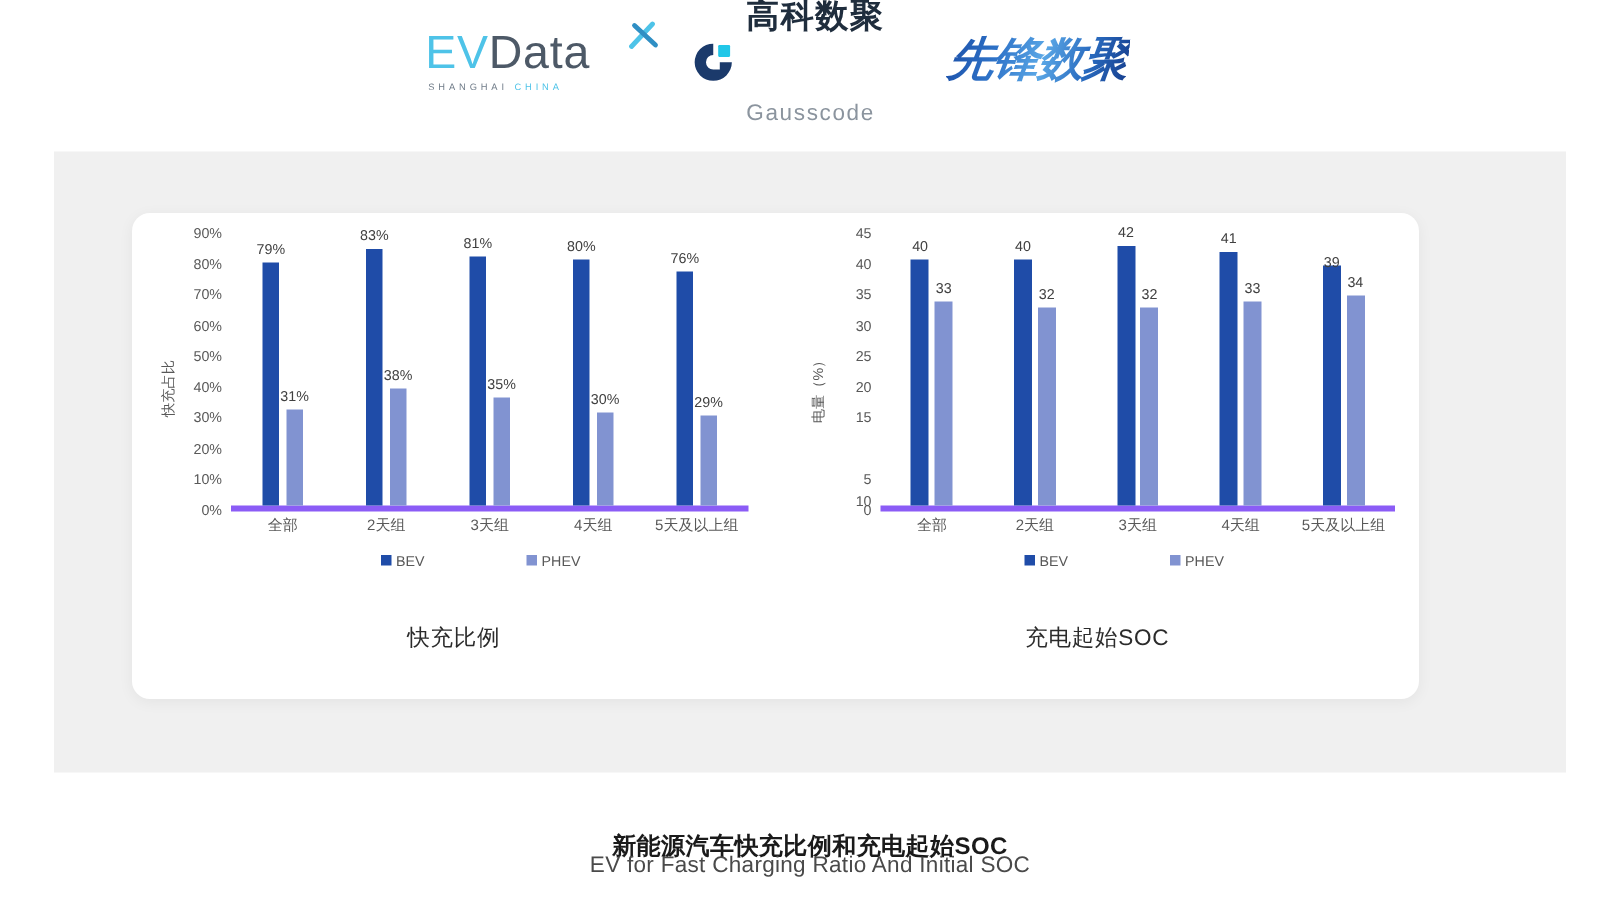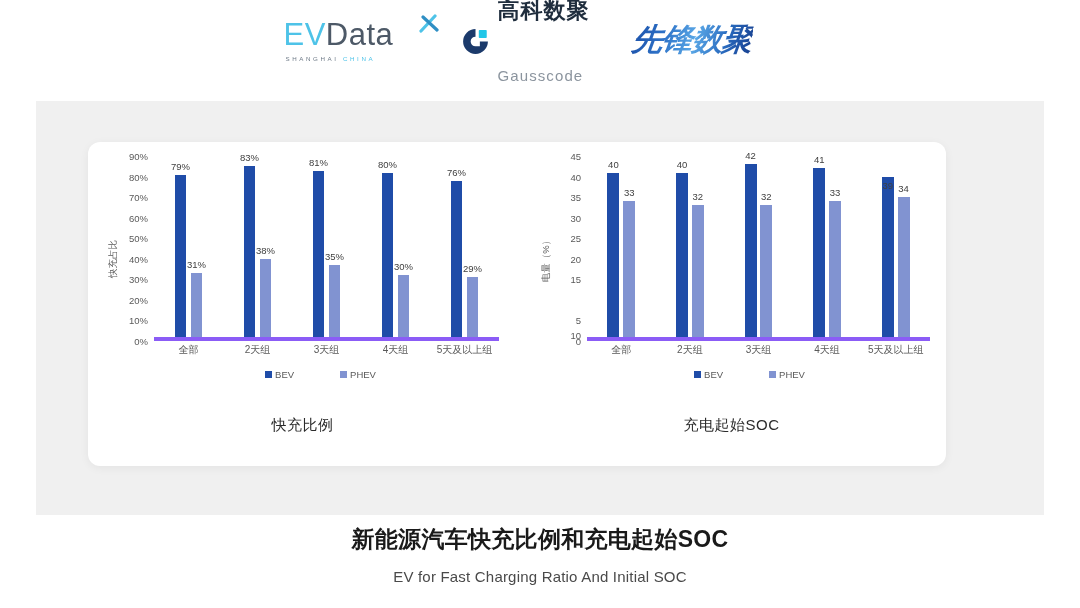--- a/index.html
+++ b/index.html
@@ -205,21 +205,21 @@
     text-align: center;
   }
 
   .legend {
     position: absolute;
     width: 100%;
     text-align: center;
     font-size: 9.5px;
     color: #595959;
   }
-  .legend-item { display: inline-block; margin: 0 5px; white-space: nowrap; padding-left: 36px; }
+  .legend-item { display: inline-block; margin: 0 16px; white-space: nowrap; padding-left: 36px; }
   .legend-swatch {
     display: inline-block;
     width: 7px; height: 7px;
     margin-right: 3px;
     vertical-align: baseline;
     position: relative;
     top: 0px;
   }
 
   .chart-caption {
@@ -228,24 +228,24 @@
     width: 100%;
     text-align: center;
     font-size: 15px;
     color: #2b2b2b;
     letter-spacing: 0.5px;
   }
 
   
   .bottom-title {
     position: absolute;
-    left: 0; top: 524px;
+    left: 0; top: 554px;
     width: 1080px;
     text-align: center;
-    font-size: 23px;
+    font-size: 16px;
     font-weight: 700;
     color: #1a1a1a;
     letter-spacing: 0.3px;
   }
   .bottom-subtitle {
     position: absolute;
     left: 0; top: 568px;
     width: 1080px;
     text-align: center;
     font-size: 15px;
@@ -390,21 +390,21 @@
               </div>
               <div class="group" style="left: 60%; width: 20%;">
                 <div class="bar bev" style="left: 29.75%; width: 17.5%; height: 168.556px; background: rgb(31, 76, 168);"></div>
                 <div class="bar-label" style="left: 38.5%; bottom: 171.556px;">41</div>
                 <div class="bar phev" style="left: 52.75%; width: 17.5%; height: 135.667px; background: rgb(129, 147, 209);"></div>
                 <div class="bar-label" style="left: 61.5%; bottom: 138.667px;">33</div>
                 <div class="x-label" style="left: 50%; top: 191px;">4天组</div>
               </div>
               <div class="group" style="left: 80%; width: 20%;">
                 <div class="bar bev" style="left: 29.75%; width: 17.5%; height: 160.333px; background: rgb(31, 76, 168);"></div>
-                <div class="bar-label" style="left: 38.5%; bottom: 146px;">39</div>
+                <div class="bar-label" style="left: 38.5%; bottom: 156px;">39</div>
                 <div class="bar phev" style="left: 52.75%; width: 17.5%; height: 139.778px; background: rgb(129, 147, 209);"></div>
                 <div class="bar-label" style="left: 61.5%; bottom: 142.778px;">34</div>
                 <div class="x-label" style="left: 50%; top: 191px;">5天及以上组</div>
               </div>
             </div>
             <div class="legend" style="top: 213px;"><span class="legend-item"><span class="legend-swatch" style="background: rgb(31, 76, 168);"></span><span>BEV</span></span><span class="legend-item"><span class="legend-swatch" style="background: rgb(129, 147, 209);"></span><span>PHEV</span></span></div>
           </div>
           <div class="chart-caption">充电起始SOC</div>
         </div>
       </div>

